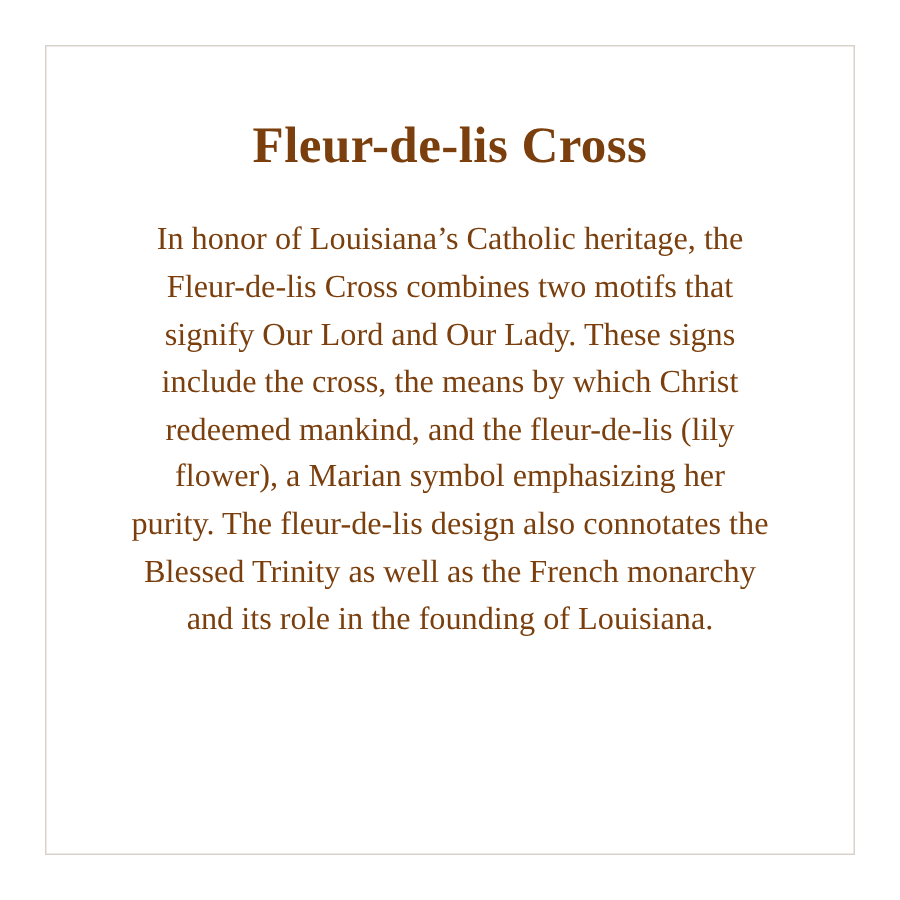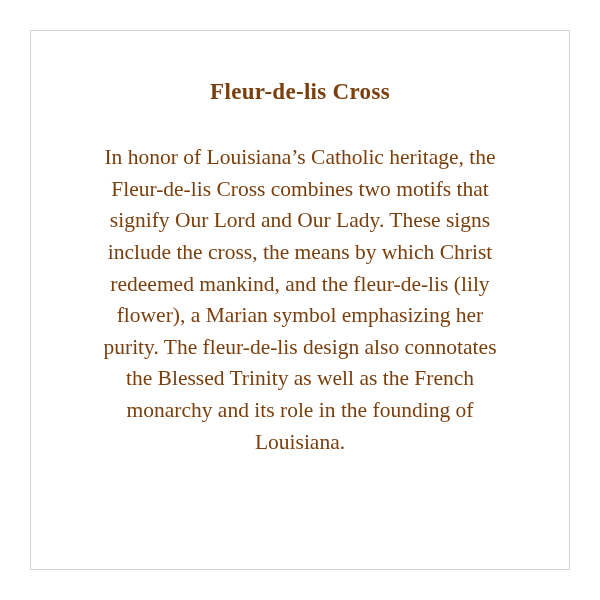--- a/index.html
+++ b/index.html
@@ -22,38 +22,38 @@
     box-sizing: border-box;
     border: 1px solid #d8d2cb;
     background: #ffffff;
     display: flex;
     flex-direction: column;
     align-items: center;
   }
   .title {
     font-family: "Liberation Serif", serif;
     color: #7a3f0d;
-    font-size: 23px;
+    font-size: 34px;
     font-weight: bold;
     letter-spacing: 0.3px;
     margin-top: 48px;
     text-align: left;
     line-height: 1.1;
   }
   .body-text {
     margin-top: 26px;
     width: 430px;
     text-align: center;
     color: #7a3f0d;
     font-family: "Liberation Serif", serif;
     font-size: 21.5px;
     line-height: 1.47;
   }
   .body-text p {
-    margin: 12px;
+    margin: 2px;
   }
 </style>
 </head>
 <body>
 
 <div class="card">
   <div class="title">Fleur-de-lis Cross</div>
   <div class="body-text">
     <p>In honor of Louisiana’s Catholic heritage, the Fleur-de-lis Cross combines two motifs that signify Our Lord and Our Lady. These signs include the cross, the means by which Christ redeemed mankind, and the fleur-de-lis (lily flower), a Marian symbol emphasizing her purity. The fleur-de-lis design also connotates the Blessed Trinity as well as the French monarchy and its role in the founding of Louisiana.</p>
   </div>

